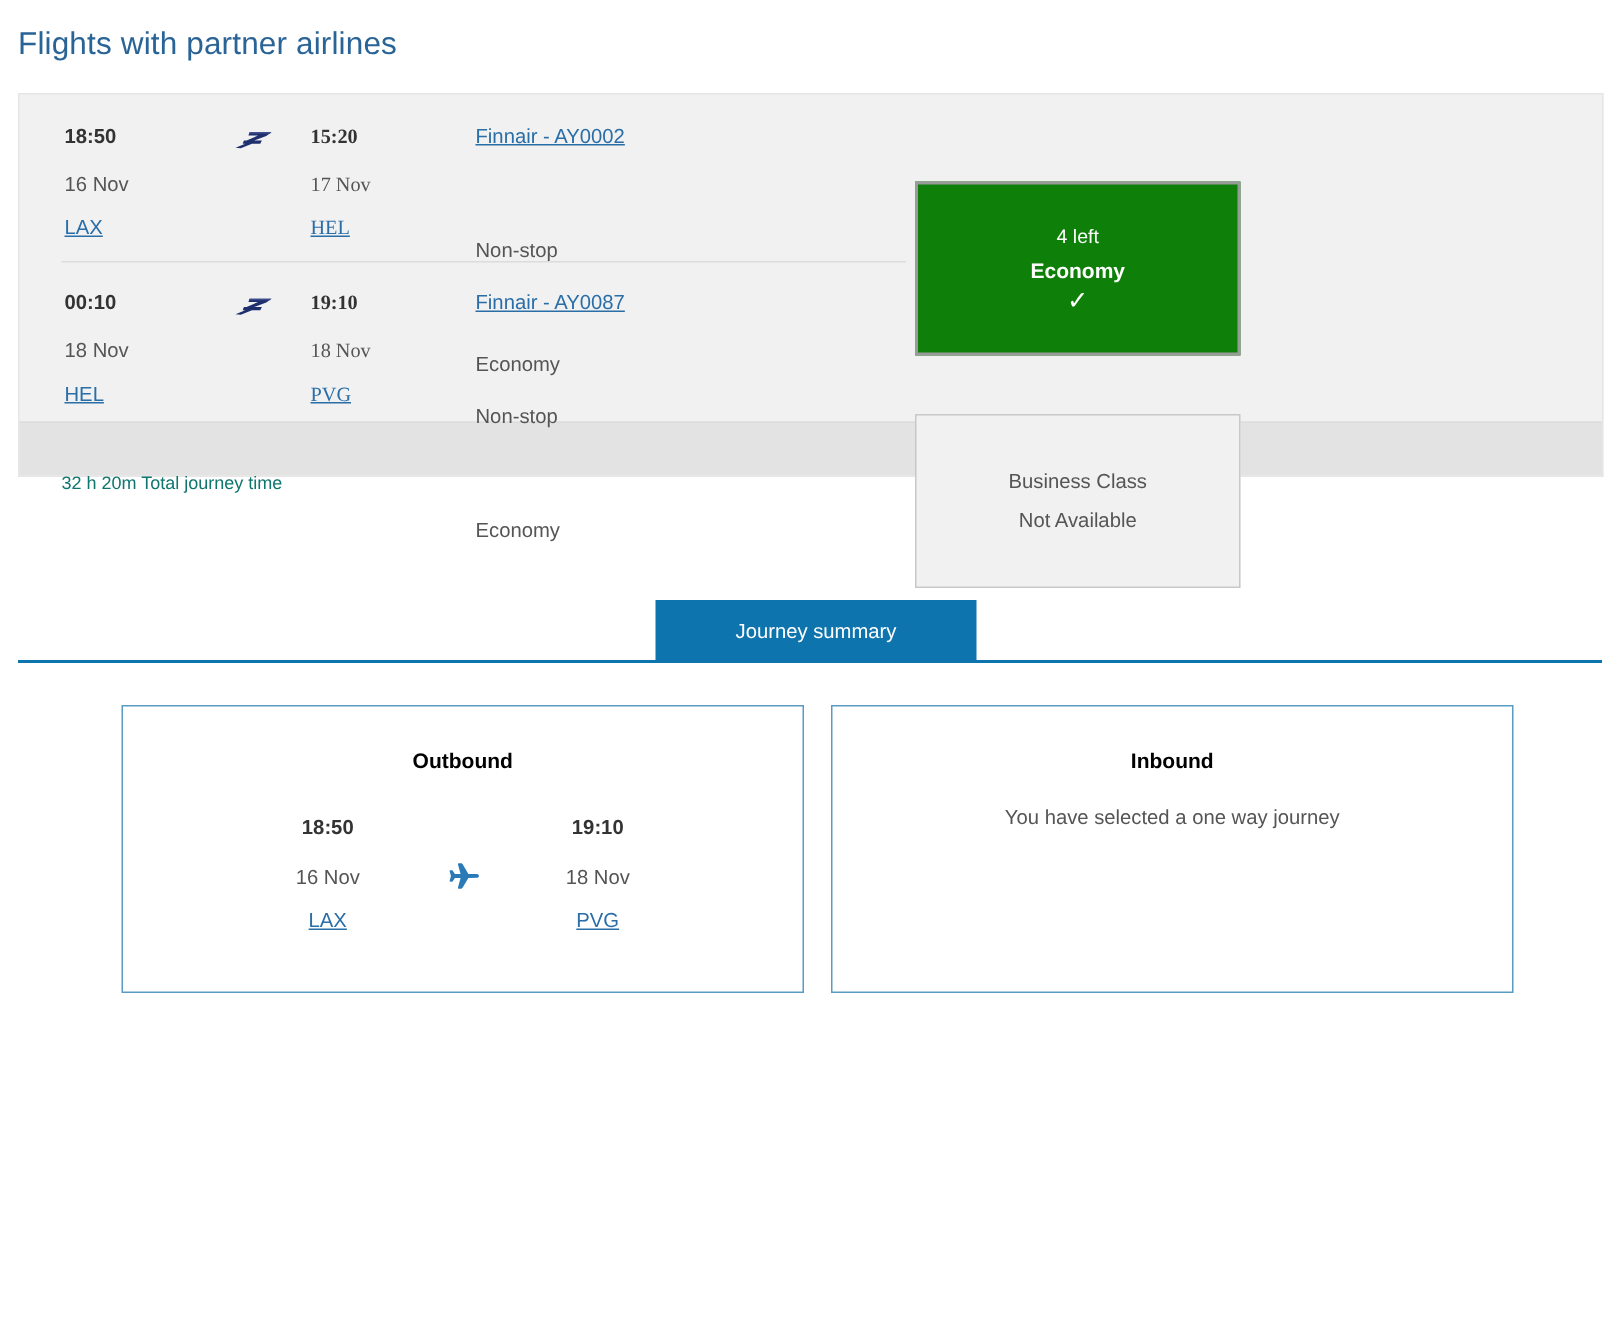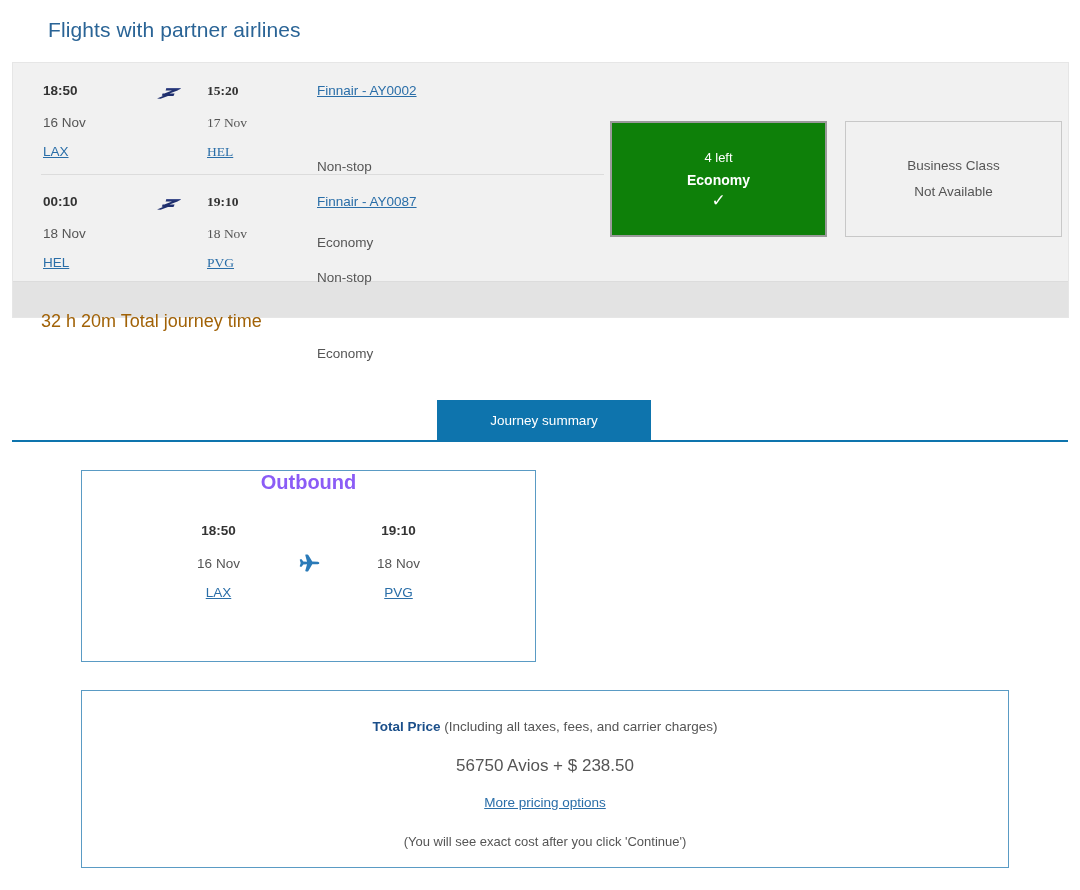--- a/index.html
+++ b/index.html
@@ -18,21 +18,20 @@
   
   .page-title {
     position: absolute;
     left: 12px;
     top: 18px;
     font-size: 21px;
     font-weight: 400;
     color: #2a6496;
     letter-spacing: 0.1px;
     white-space: nowrap;
-    margin-left: 36px;
   }
 
   
   .flight-card {
     position: absolute;
     left: 12px;
     top: 62px;
     width: 1057px;
     background: #f1f1f1;
     border: 1px solid #e6e6e6;
@@ -103,21 +102,22 @@
   }
 
   .finnair-logo { width: 36px; height: 20px; display: block; }
 
   
   .fares {
     position: absolute;
     left: 597px;
     top: 58px;
     display: flex;
-    gap: 18px;
+    gap: 39px;
+    flex-direction: column;
   }
   .fare-card {
     width: 217px;
     height: 116px;
     display: flex;
     flex-direction: column;
     align-items: center;
     justify-content: center;
   }
   .fare-card.selected {
@@ -138,21 +138,21 @@
 
   
   .flight-footer {
     background: #e3e3e3;
     height: 36px;
     display: flex;
     align-items: center;
     padding-left: 28px;
     border-top: 1px solid #dcdcdc;
   }
-  .flight-footer .journey-time { font-size: 18px; color: #a16207; margin-top: 44px; }
+  .flight-footer .journey-time { font-size: 12px; color: #0f766e; margin-top: 44px; }
 
   
   .tab-strip {
     position: absolute;
     left: 0;
     top: 400px;
     width: 1080px;
     height: 42px;
   }
   .tab-rule {
@@ -188,23 +188,24 @@
   }
   .panel {
     width: 455px;
     height: 192px;
     background: #ffffff;
     border: 1px solid #5a9bc4;
     position: relative;
   }
   .panel-title {
     text-align: center;
-    font-size: 20px;
+    font-size: 14px;
     font-weight: bold;
-    color: #8b5cf6;
+    color: #000000;
+    margin-top: 28px;
   }
   .leg-grid {
     display: flex;
     align-items: flex-start;
     justify-content: center;
     margin-top: 20px;
   }
   .leg-col {
     width: 120px;
     display: flex;
@@ -385,25 +386,21 @@
           </svg>
         </div>
         <div class="leg-col">
           <div class="leg-time">19:10</div>
           <div class="leg-date">18 Nov</div>
           <div class="leg-airport">PVG</div>
         </div>
       </div>
     </div>
 
+    <div class="panel">
+      <div class="panel-title">Inbound</div>
+      <div class="panel-note">You have selected a one way journey</div>
+    </div>
 
   </div>
 
-  <div class="price-panel">
-    <div class="price-heading">
-      <b>Total Price</b><span> (Including all taxes, fees, and carrier charges)</span>
-    </div>
-    <div class="price-amount">56750 Avios + $ 238.50</div>
-    <div class="price-link">More pricing options</div>
-    <div class="price-note">(You will see exact cost after you click 'Continue')</div>
-  </div>
 
 </div>
 
 </body></html>

